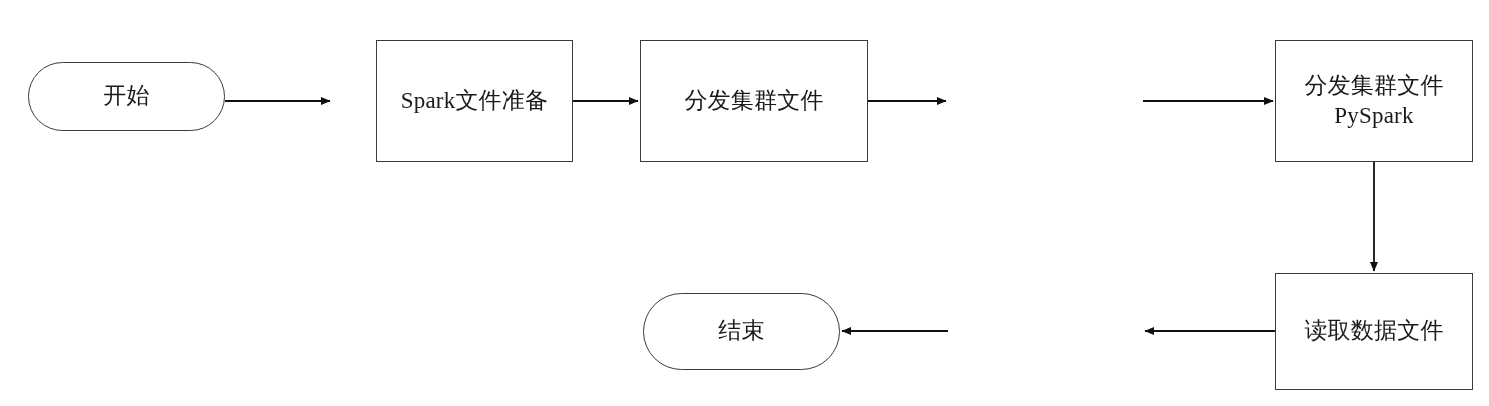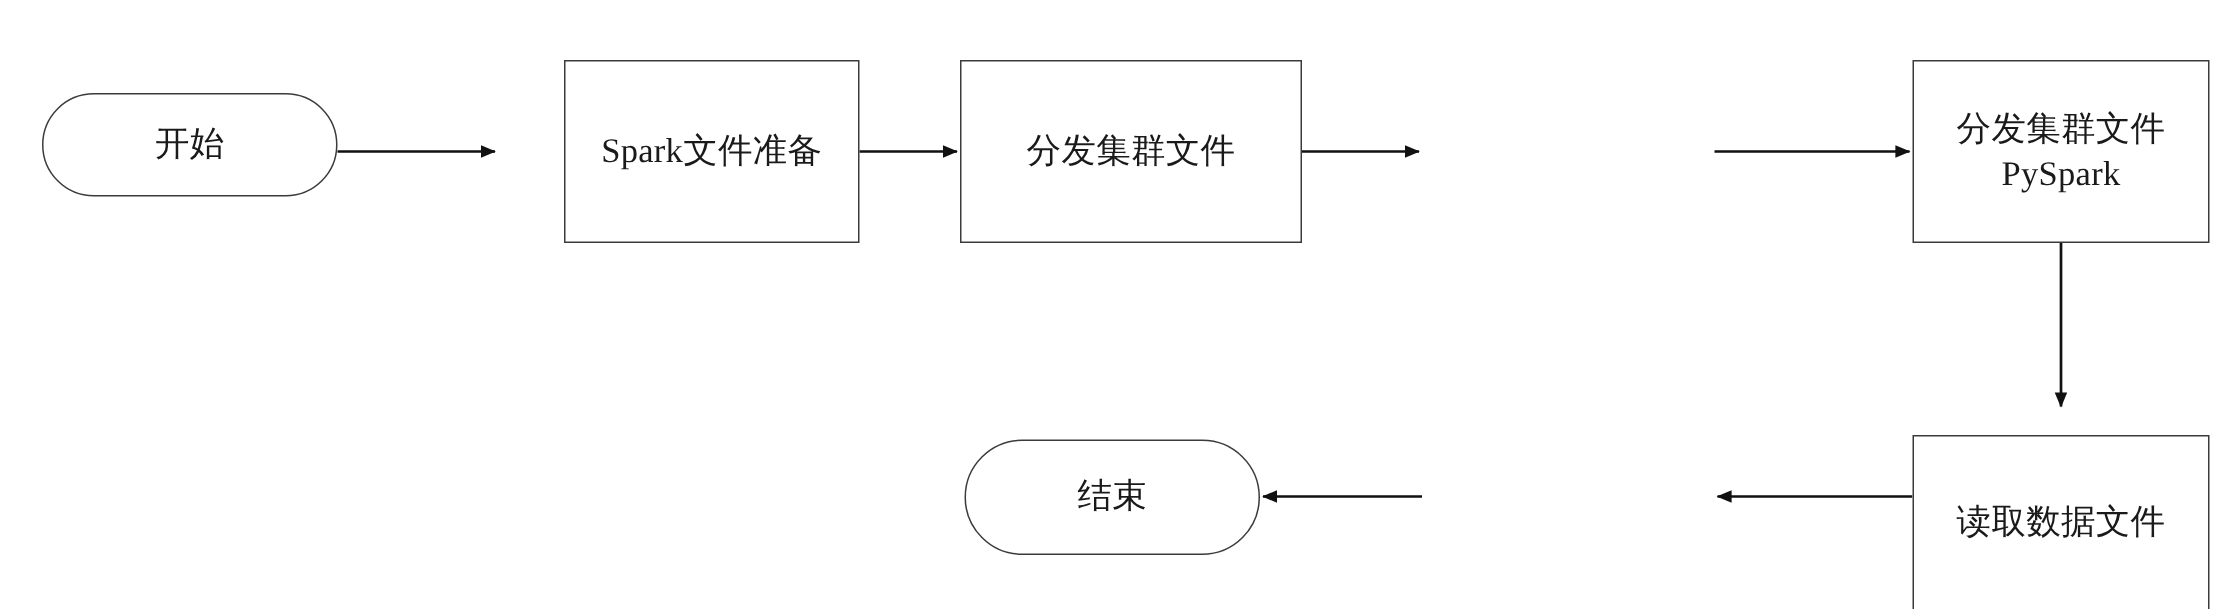--- a/index.html
+++ b/index.html
@@ -85,18 +85,18 @@
   <div class="node terminal" style="left:28px; top:62px; width:197px; height:69px;">开始</div>
 
   <div class="node process" style="left:332px; top:40px; width:197px; height:122px;margin-left:44px;">Spark文件准备</div>
 
   <div class="node process" style="left:640px; top:40px; width:228px; height:122px;">分发集群文件</div>
 
 
   <div class="node process" style="left:1275px; top:40px; width:198px; height:122px;">分发集群文件
 PySpark</div>
 
-  <div class="node process" style="left:1275px; top:290px; width:198px; height:117px;">读取数据文件</div>
+  <div class="node process" style="left:1275px; top:273px; width:198px; height:117px;">读取数据文件</div>
 
 
   <div class="node terminal" style="left:643px; top:293px; width:197px; height:77px;">结束</div>
 
 </div>
 
 </body></html>

